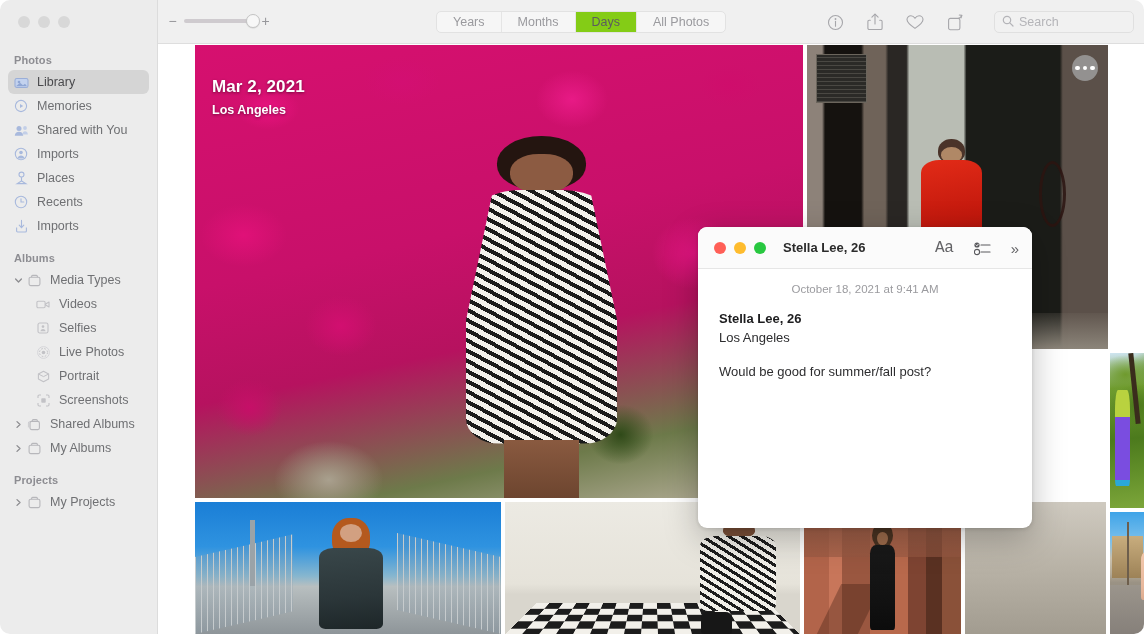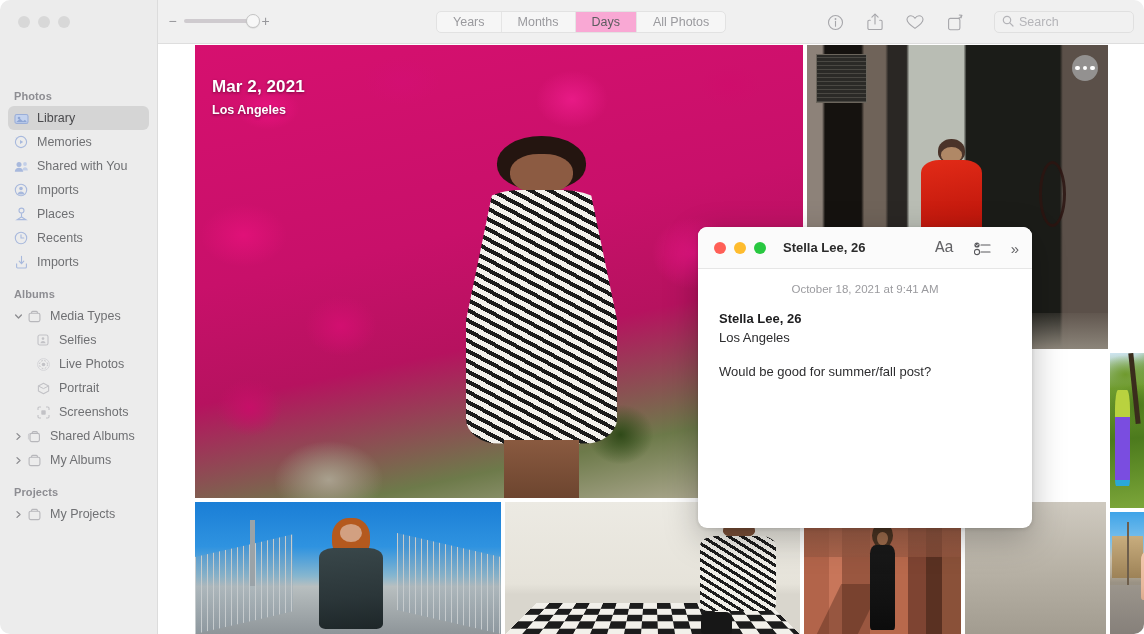--- a/index.html
+++ b/index.html
@@ -27,21 +27,21 @@
     background: #ececec;
     border-right: 1px solid #dcdcdc;
   }
   .traffic-lights {
     position: absolute;
     left: 18px; top: 16px;
     display: flex; gap: 8px;
   }
   .tl { width: 12px; height: 12px; border-radius: 50%; background: #d8d8d8; }
 
-  .side-scroll { position: absolute; top: 48px; left: 0; right: 0; bottom: 0; margin-top: 36px; }
+  .side-scroll { position: absolute; top: 48px; left: 0; right: 0; bottom: 0; }
 
   .section-head {
     font-size: 11px;
     font-weight: bold;
     color: #8d8d92;
     padding: 6px 0 4px 14px;
     letter-spacing: 0.1px;
   }
   .side-row {
     display: flex;
@@ -121,21 +121,21 @@
   .seg {
     display: flex; align-items: center; justify-content: center;
     padding: 0 16px;
     font-size: 12.5px;
     color: #9a9a9e;
     border-right: 1px solid #e5e5e5;
     background: transparent;
     cursor: default;
   }
   .seg:last-child { border-right: none; }
-  .seg.active { background: #f9a8d4; color: #5c5c5f; text-align: right; }
+  .seg.active { background: #84cc16; color: #5c5c5f; text-align: right; }
 
   .tool-icons {
     position: absolute;
     left: 664px; top: 9px;
     display: flex; align-items: center; gap: 14px;
   }
   .tbtn {
     width: 26px; height: 26px;
     display: flex; align-items: center; justify-content: center;
     cursor: default;
@@ -630,20 +630,29 @@
         </span>
         <span class="ico">
           <svg width="13" height="13" viewBox="0 0 13 13" fill="none">
             <rect x="1.1" y="3.2" width="10.8" height="8.4" rx="1.6" stroke="#b7b7bb" stroke-width="1.1"></rect>
             <path d="M3.6 3.2 V2.4 a1 1 0 0 1 1-1 h3.8 a1 1 0 0 1 1 1 v.8" stroke="#b7b7bb" stroke-width="1.1" fill="none"></path>
           </svg>
         </span>
         <span class="lbl">Media Types</span>
       </div>
 
+      <div class="side-row indent2">
+        <span class="ico">
+          <svg width="14" height="11" viewBox="0 0 14 11" fill="none">
+            <rect x="0.9" y="2.2" width="8.2" height="6.6" rx="1.2" stroke="#c2c2c6" stroke-width="1.1"></rect>
+            <path d="M9.6 5 L13 3 V8 L9.6 6 Z" stroke="#c2c2c6" stroke-width="1.1" fill="none" stroke-linejoin="round"></path>
+          </svg>
+        </span>
+        <span class="lbl">Videos</span>
+      </div>
 
       <div class="side-row indent2">
         <span class="ico">
           <svg width="12" height="12" viewBox="0 0 12 12" fill="none">
             <rect x="1" y="1" width="10" height="10" rx="1.8" stroke="#c2c2c6" stroke-width="1.1"></rect>
             <circle cx="6" cy="4.6" r="1.3" fill="#c2c2c6"></circle>
             <path d="M3.4 9.2c.4-1.4 1.4-2.1 2.6-2.1s2.2.7 2.6 2.1z" fill="#c2c2c6"></path>
           </svg>
         </span>
         <span class="lbl">Selfies</span>

